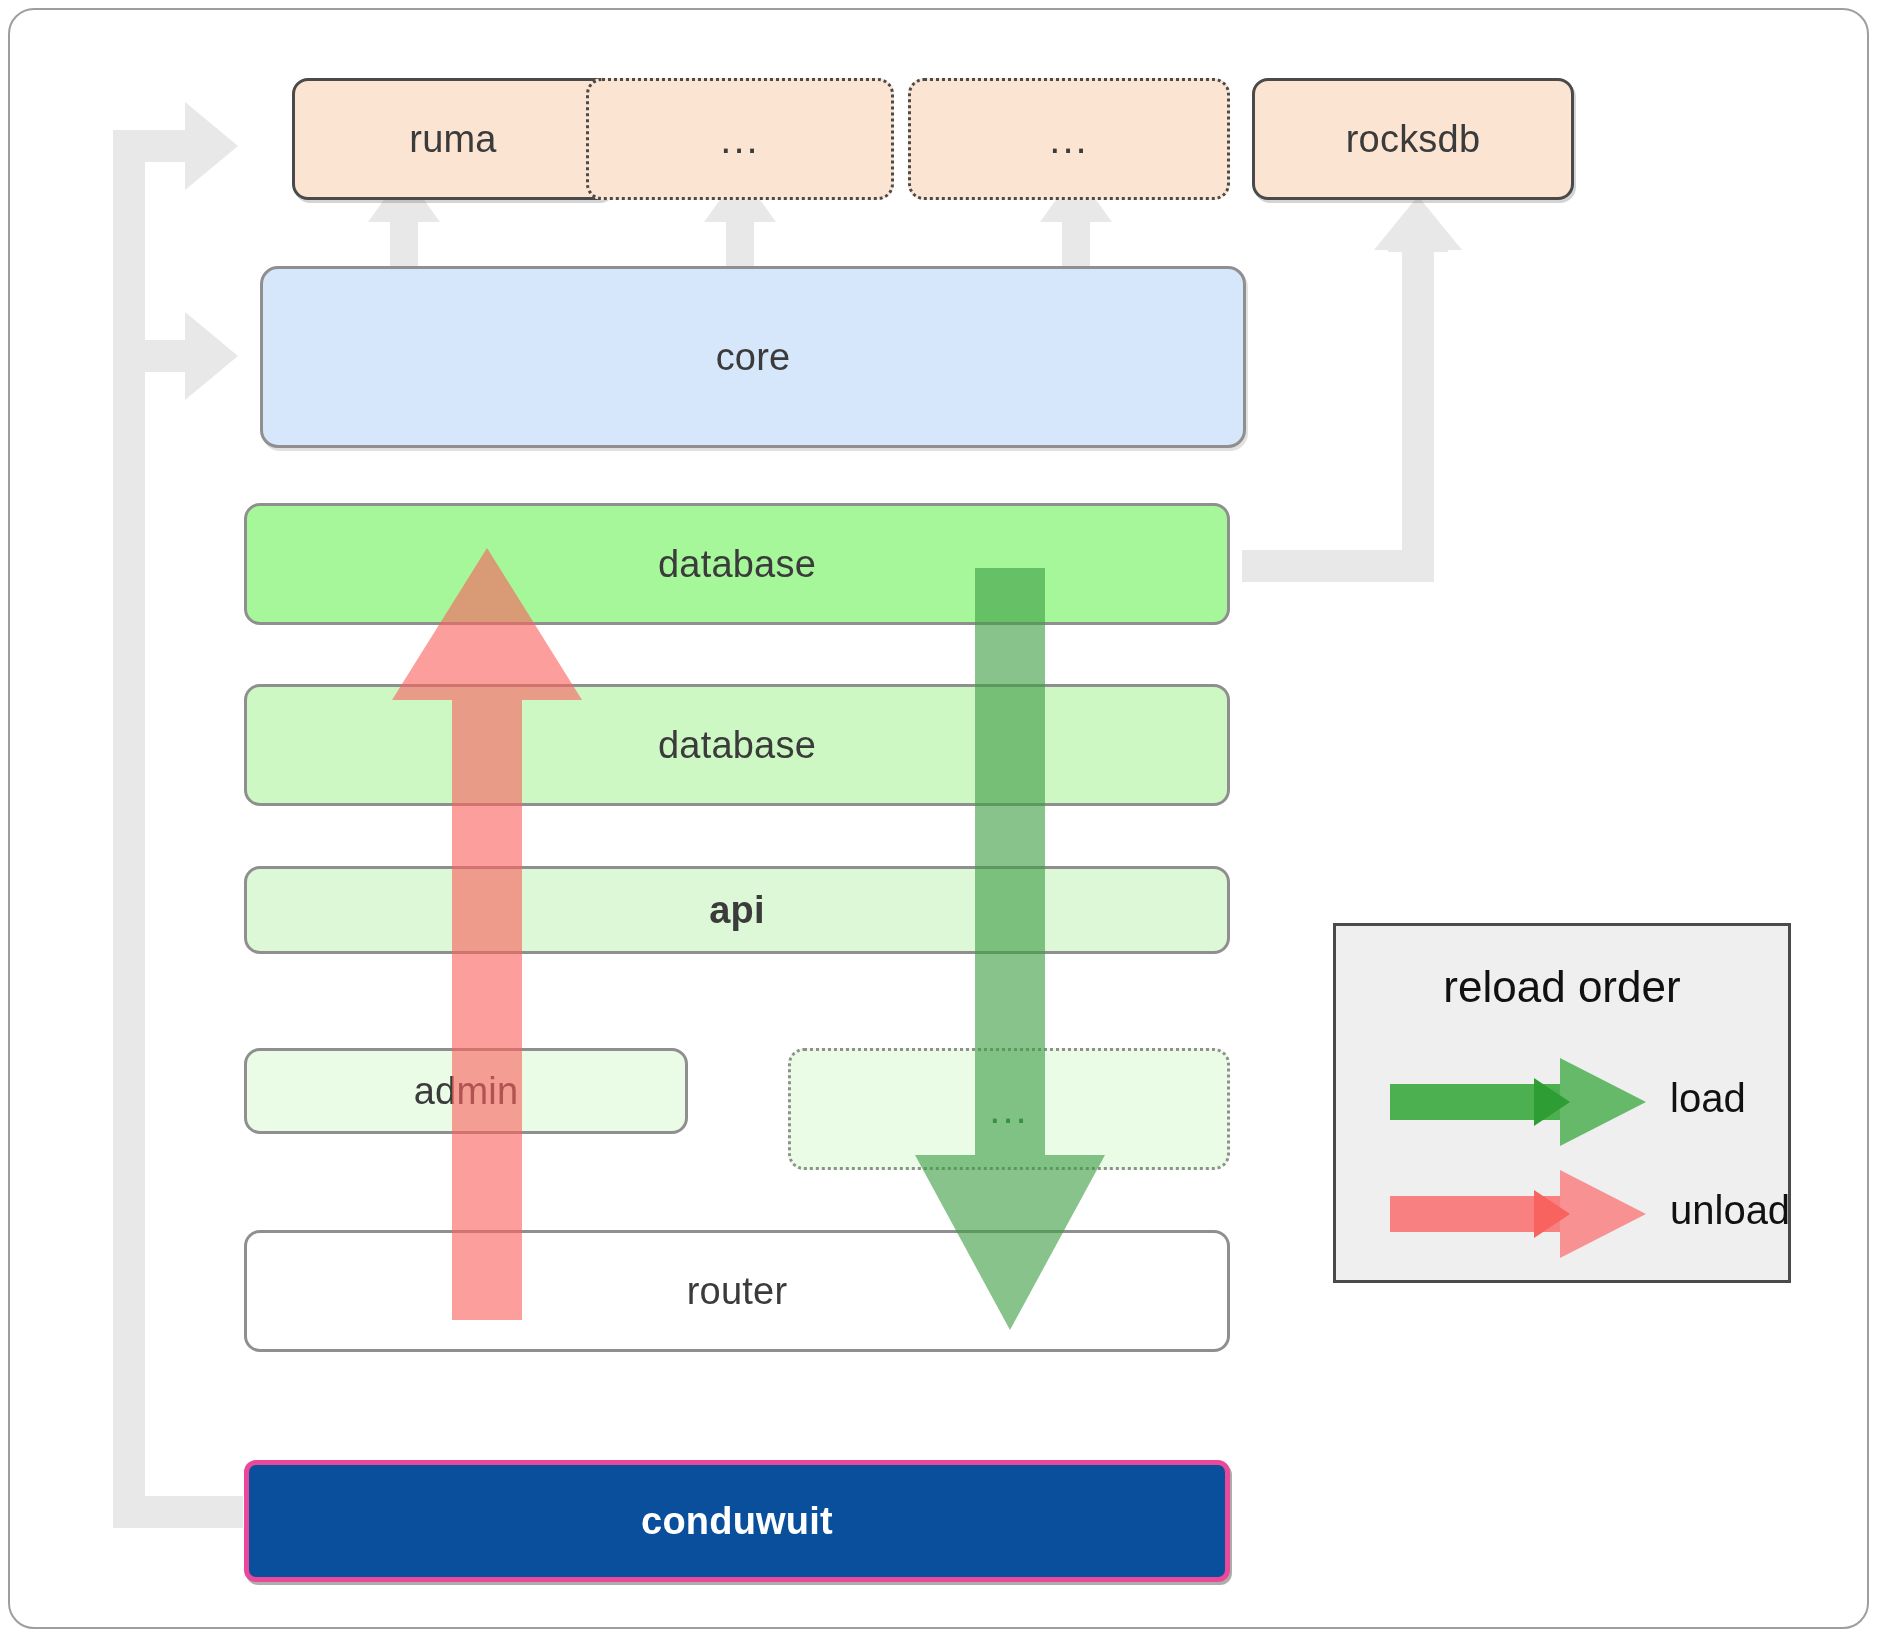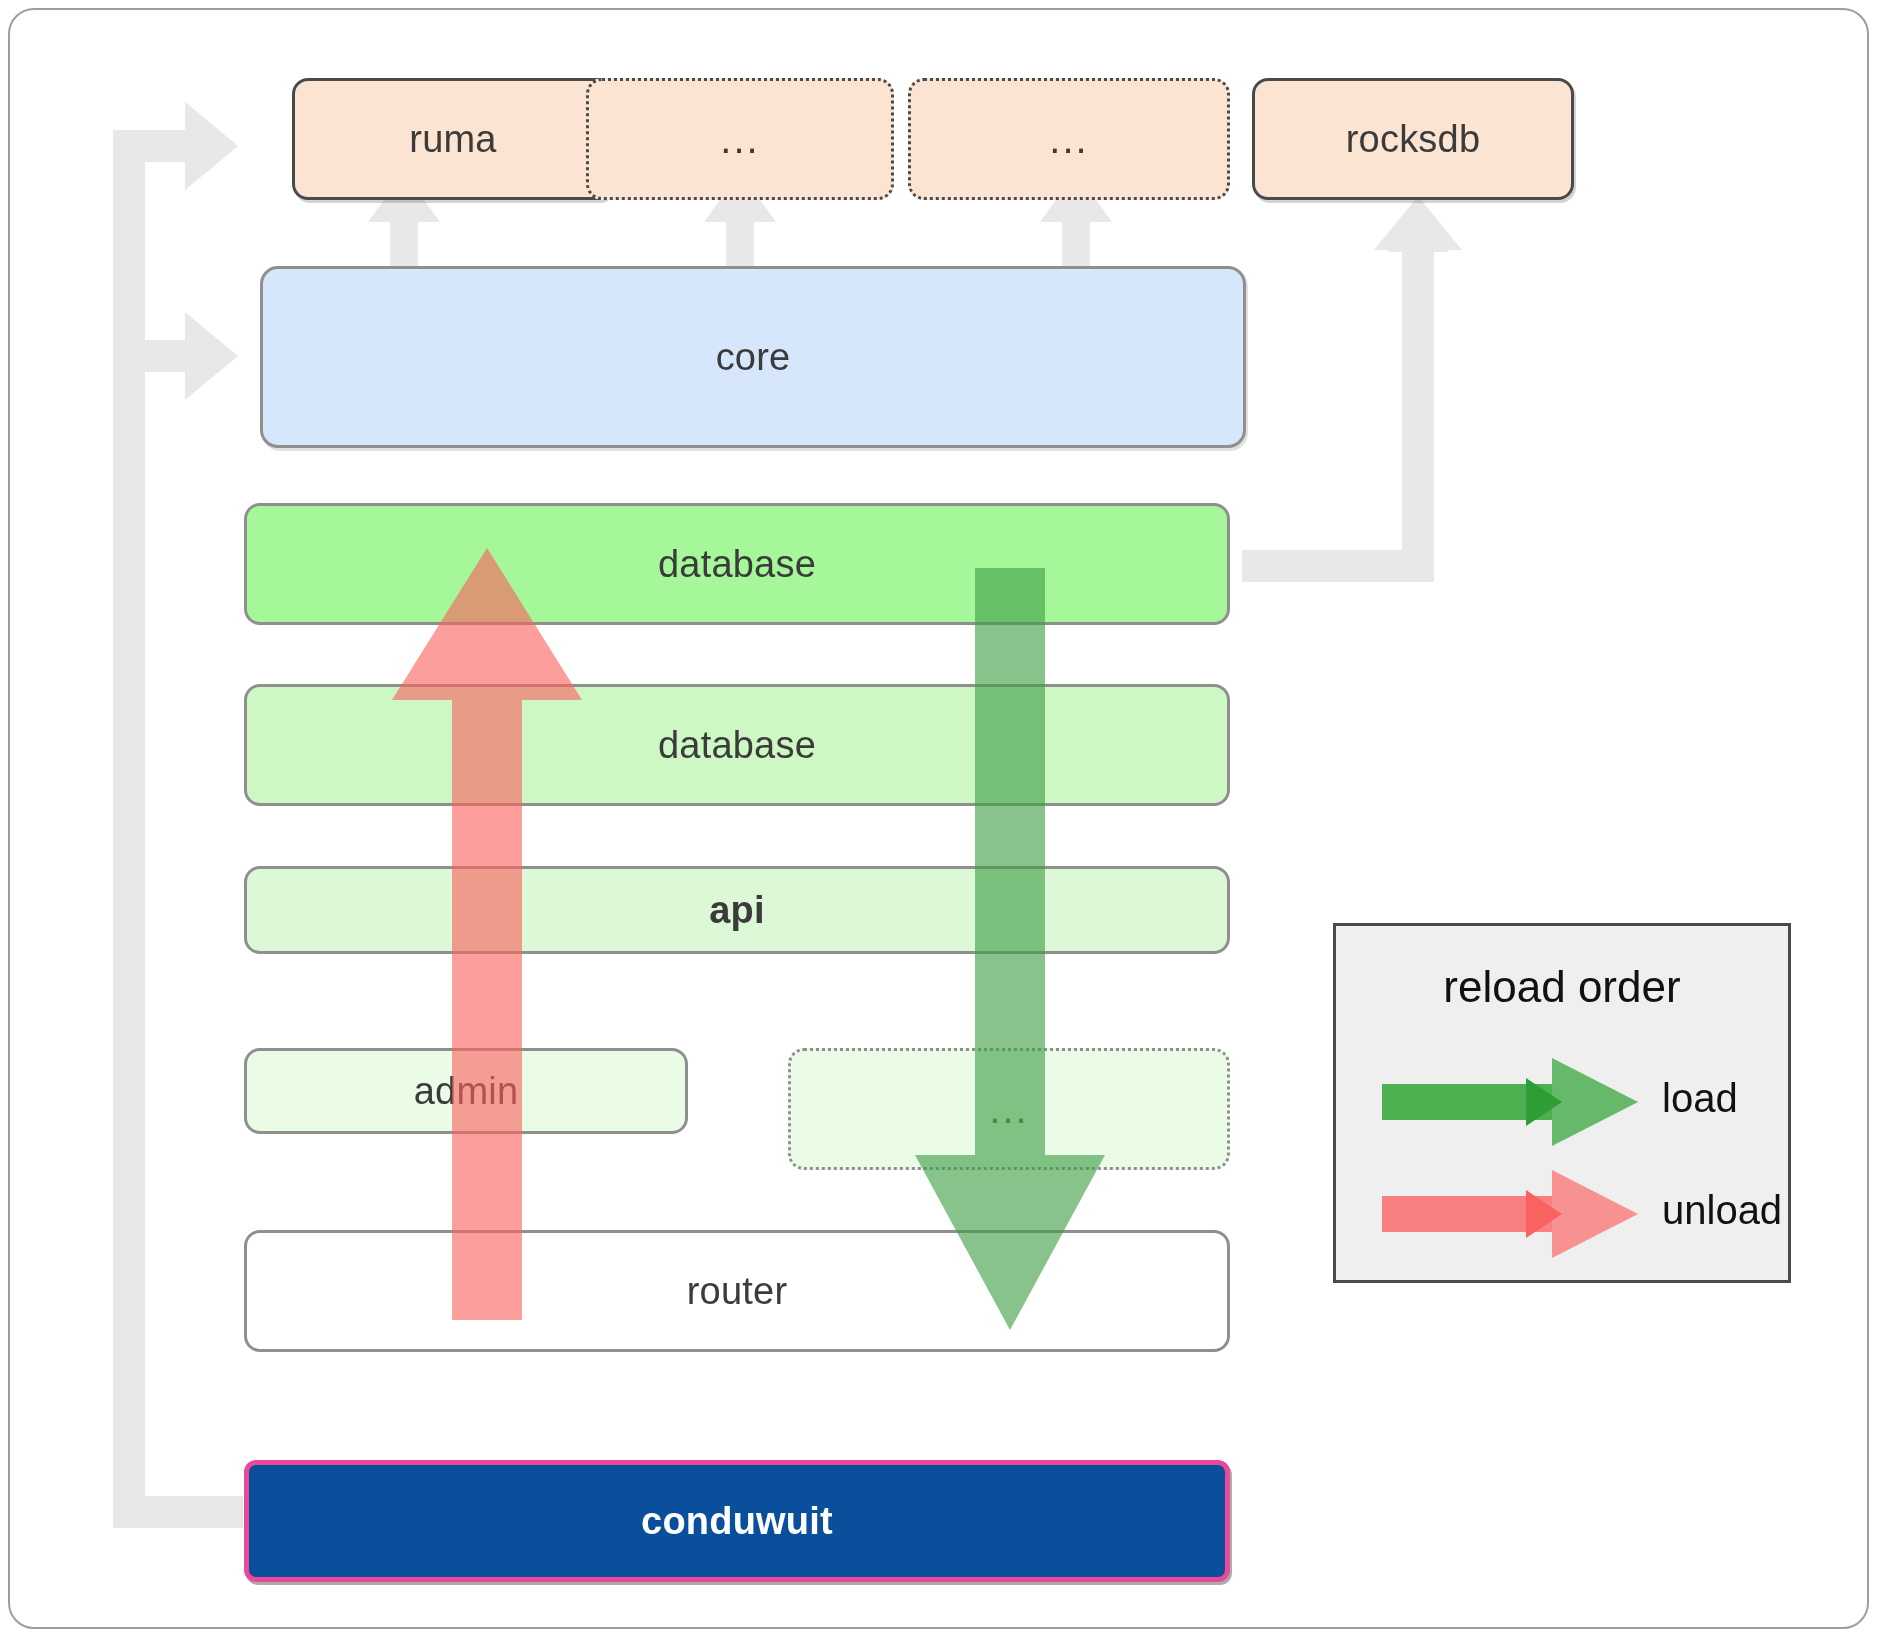--- a/index.html
+++ b/index.html
@@ -120,21 +120,21 @@
   #legend-title {
     position: absolute;
     left: 0; top: 36px;
     width: 100%;
     text-align: center;
     font-size: 44px;
     color: #111;
   }
   .legend-row {
     position: absolute;
-    left: 8px; width: 100%;
+    left: 16px; width: 100%;
     height: 96px;
   }
   .legend-label {
     position: absolute;
     left: 318px;
     top: 22px;
     font-size: 40px;
     color: #111;
     white-space: nowrap;
   }

